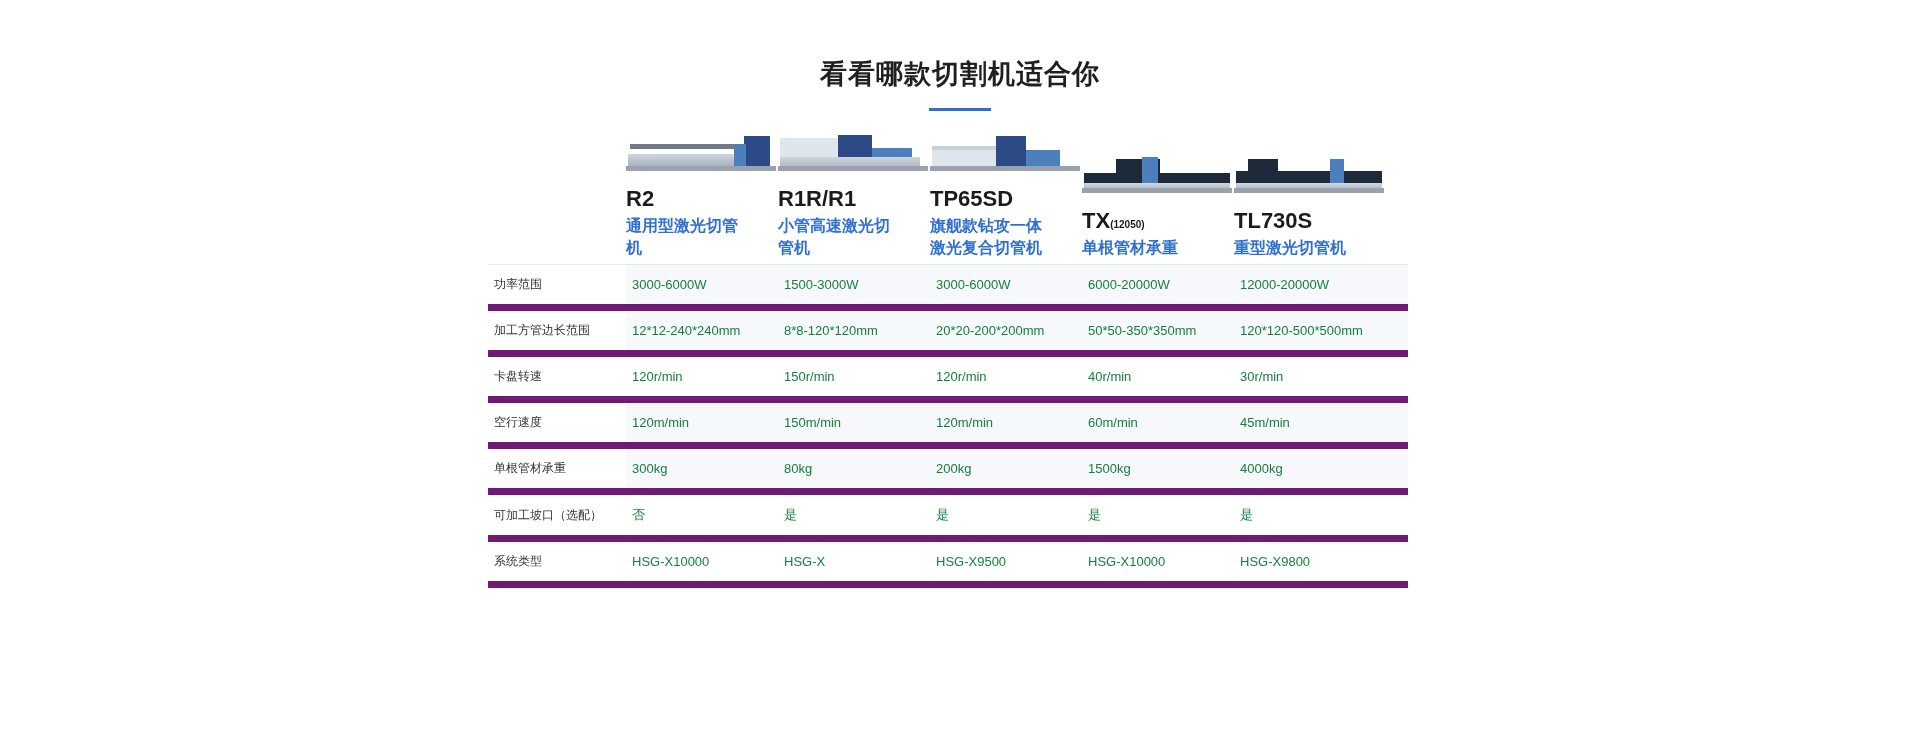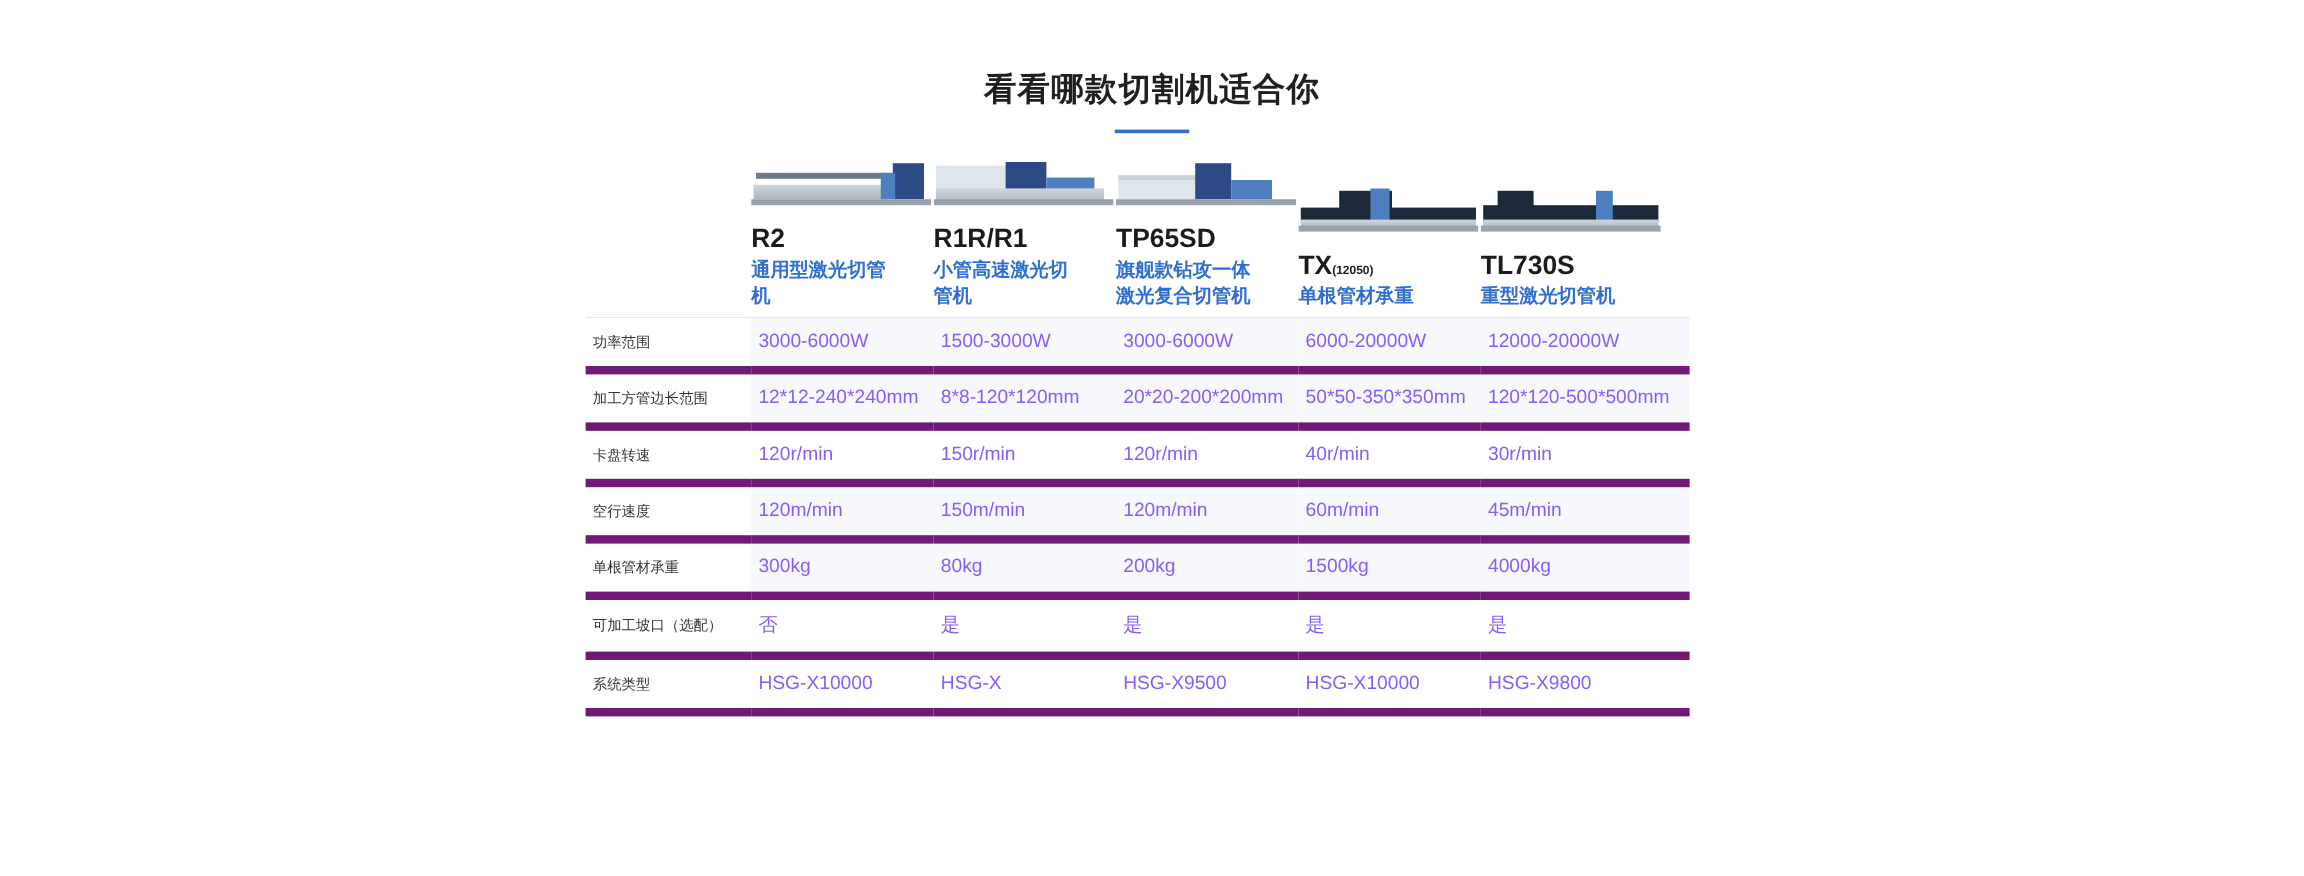--- a/index.html
+++ b/index.html
@@ -80,22 +80,22 @@
     line-height: 1.35;
     max-width: 125px;
   }
   td.rowlabel {
     font-size: 12px;
     color: #333;
     padding: 11px 0 11px 6px;
     white-space: nowrap;
   }
   td.val {
-    font-size: 16px;
-    color: #8b5cf6;
+    font-size: 13px;
+    color: #15803d;
     padding: 11px 0 11px 6px;
     white-space: nowrap;
   }
   tr.datarow { border-bottom: 7px solid #701a75; }
   tr.datarow:first-of-type { border-top: 1px solid #e4e7ec; }
   tr.shaded td { background: #f6f8fb; }
   tr.shaded td.rowlabel { background: #ffffff; }
 
   .notes {
     position: absolute;

